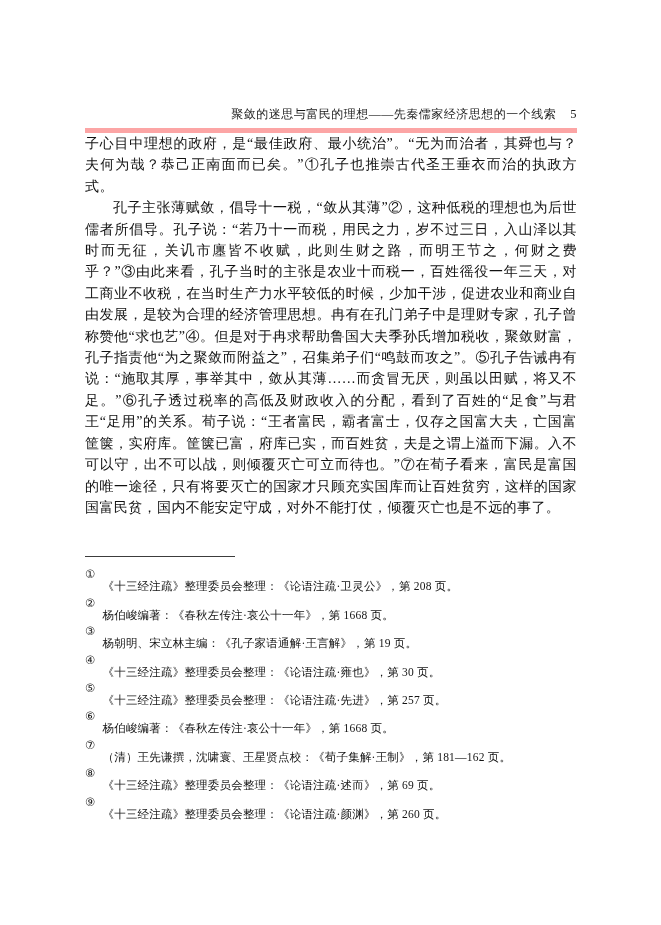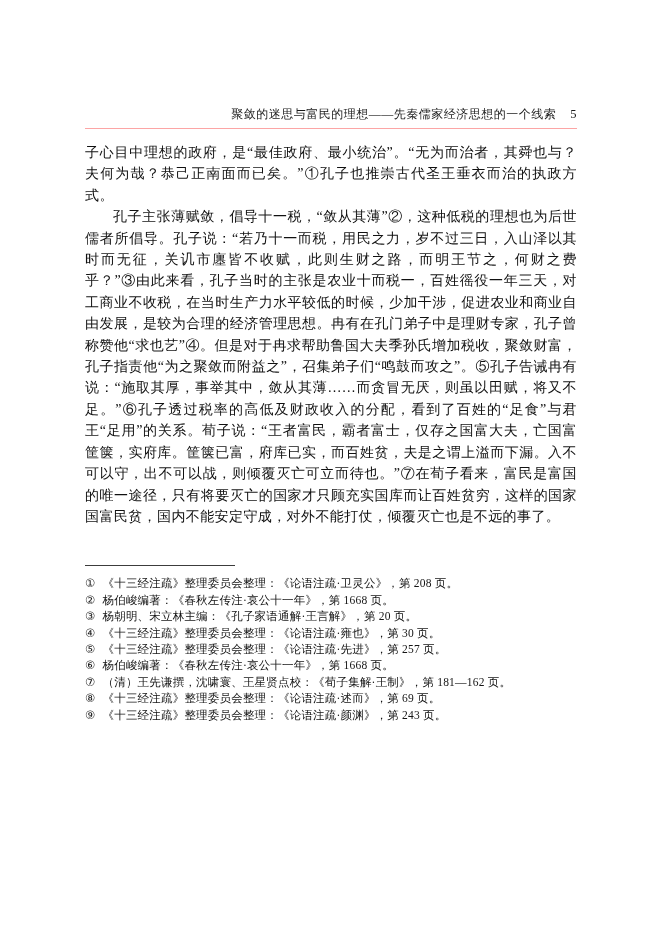--- a/index.html
+++ b/index.html
@@ -21,27 +21,26 @@
   
   .header-row {
     display: flex;
     justify-content: flex-end;
     align-items: baseline;
     gap: 14px;
     font-size: 12px;
     letter-spacing: 0.5px;
     color: #1a1a1a;
     padding-bottom: 5px;
-    border-bottom: 1px solid #fca5a5;
+    border-bottom: 5px solid #fca5a5;
   }
   .header-row .pagenum { font-size: 12.5px; }
 
   
   .body-text {
-    margin-top: 13px;
     font-size: 14px;
     line-height: 21.4px;
     letter-spacing: 0.4px;
     text-align: justify;
     text-justify: inter-ideograph;
     color: #111111;
   }
   .body-text p { text-indent: 2em; }
   .body-text p.continued { text-indent: 0; }
 
@@ -54,21 +53,21 @@
   }
   .footnotes {
     margin-top: 9px;
     font-size: 11.5px;
     line-height: 16.4px;
     letter-spacing: 0.2px;
     color: #141414;
   }
   .footnote { display: flex; }
   .fn-marker { flex: 0 0 auto; margin-right: 7px; }
-  .fn-text { flex: 1 1 auto; }
+  .fn-text { flex: 1 1 auto; margin-top: 12px; }
 </style>
 </head>
 <body>
 
 <div class="page">
   <div class="content">
 
     <div class="header-row">
       <span class="title">聚敛的迷思与富民的理想——先秦儒家经济思想的一个线索</span>
       <span class="pagenum">5</span>
@@ -85,21 +84,21 @@
       <div class="footnote">
         <span class="fn-marker">①</span>
         <span class="fn-text">《十三经注疏》整理委员会整理：《论语注疏·卫灵公》，第 208 页。</span>
       </div>
       <div class="footnote">
         <span class="fn-marker">②</span>
         <span class="fn-text">杨伯峻编著：《春秋左传注·哀公十一年》，第 1668 页。</span>
       </div>
       <div class="footnote">
         <span class="fn-marker">③</span>
-        <span class="fn-text">杨朝明、宋立林主编：《孔子家语通解·王言解》，第 20 页。</span>
+        <span class="fn-text">杨朝明、宋立林主编：《孔子家语通解·王言解》，第 19 页。</span>
       </div>
       <div class="footnote">
         <span class="fn-marker">④</span>
         <span class="fn-text">《十三经注疏》整理委员会整理：《论语注疏·雍也》，第 30 页。</span>
       </div>
       <div class="footnote">
         <span class="fn-marker">⑤</span>
         <span class="fn-text">《十三经注疏》整理委员会整理：《论语注疏·先进》，第 257 页。</span>
       </div>
       <div class="footnote">
@@ -109,18 +108,18 @@
       <div class="footnote">
         <span class="fn-marker">⑦</span>
         <span class="fn-text">（清）王先谦撰，沈啸寰、王星贤点校：《荀子集解·王制》，第 181—162 页。</span>
       </div>
       <div class="footnote">
         <span class="fn-marker">⑧</span>
         <span class="fn-text">《十三经注疏》整理委员会整理：《论语注疏·述而》，第 69 页。</span>
       </div>
       <div class="footnote">
         <span class="fn-marker">⑨</span>
-        <span class="fn-text">《十三经注疏》整理委员会整理：《论语注疏·颜渊》，第 243 页。</span>
+        <span class="fn-text">《十三经注疏》整理委员会整理：《论语注疏·颜渊》，第 260 页。</span>
       </div>
     </div>
 
   </div>
 </div>
 
 </body></html>

